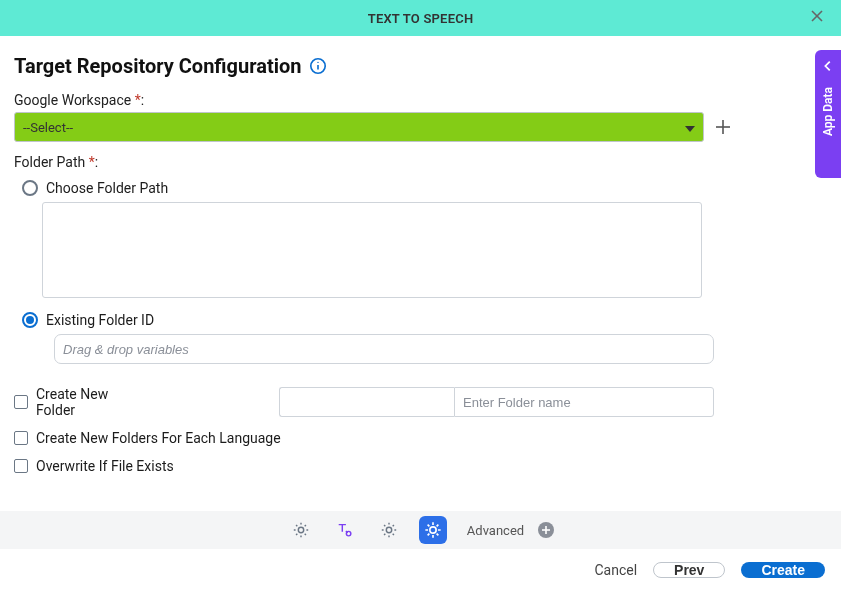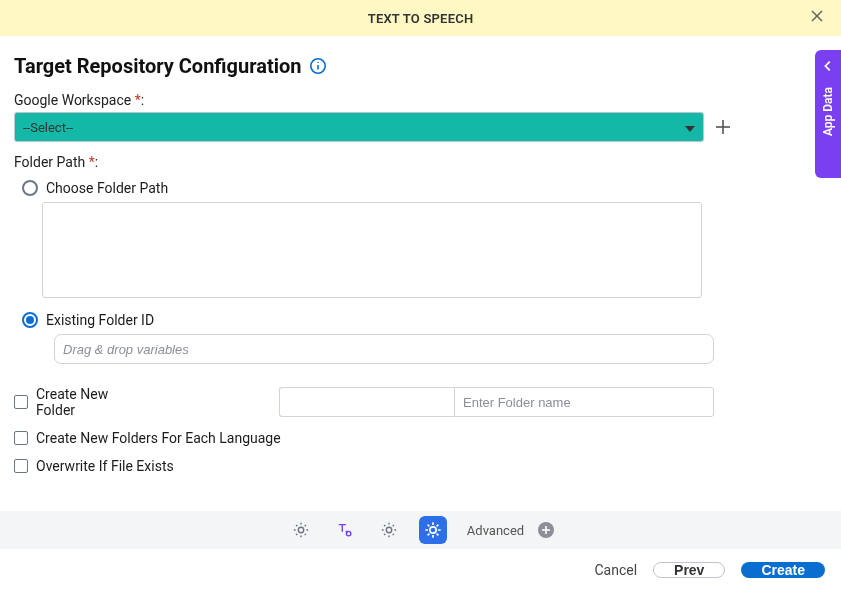--- a/index.html
+++ b/index.html
@@ -1,21 +1,21 @@
 <!DOCTYPE html>
 <html><head>
 <meta charset="utf-8">
 <style>
   * { box-sizing: border-box; }
   html, body { margin: 0; padding: 0; font-family: -apple-system, BlinkMacSystemFont, "Segoe UI", Roboto, Arial, sans-serif; }
   body { width: 841px; height: 591px; background: #fff; position: relative; overflow: hidden; color: #1c1c1c; }
 
   .header {
     height: 36px;
-    background: #fef9c3;
+    background: #5eead4;
     display: flex;
     align-items: center;
     justify-content: center;
     position: relative;
     font-size: 13px;
     font-weight: 600;
     color: #333;
     letter-spacing: 0.2px;
   }
   .header .close {
@@ -50,21 +50,21 @@
     flex: 1;
     height: 30px;
     border: 1px solid #bfc5cc;
     border-radius: 3px;
     display: flex;
     align-items: center;
     justify-content: space-between;
     padding: 0 8px;
     font-size: 13px;
     color: #333;
-    background: #14b8a6;
+    background: #84cc16;
     cursor: pointer;
     max-width: 690px;
   }
   .select .caret { width: 10px; height: 10px; color: #333; }
   .plus-btn {
     width: 22px; height: 22px;
     display: flex; align-items: center; justify-content: center;
     color: #555; cursor: pointer;
   }
   .plus-btn svg { width: 18px; height: 18px; }

